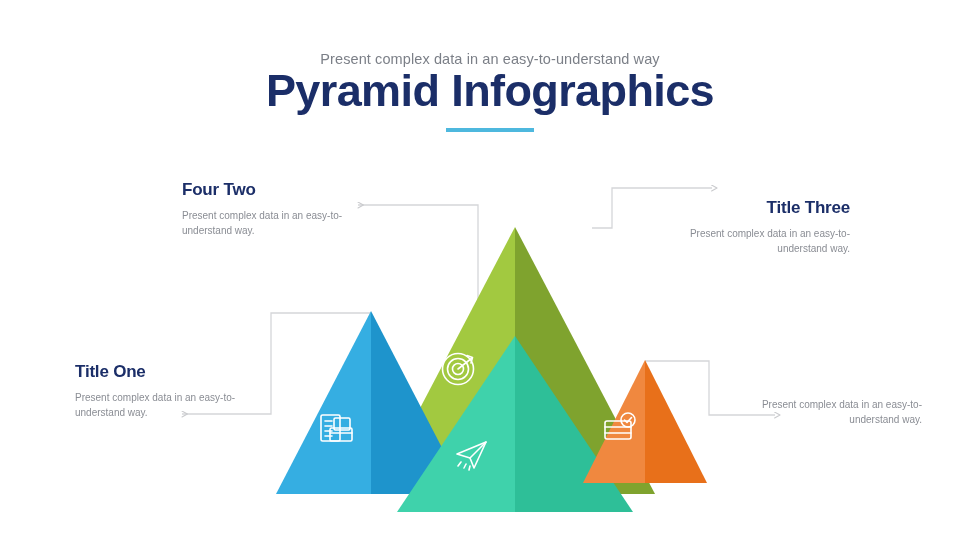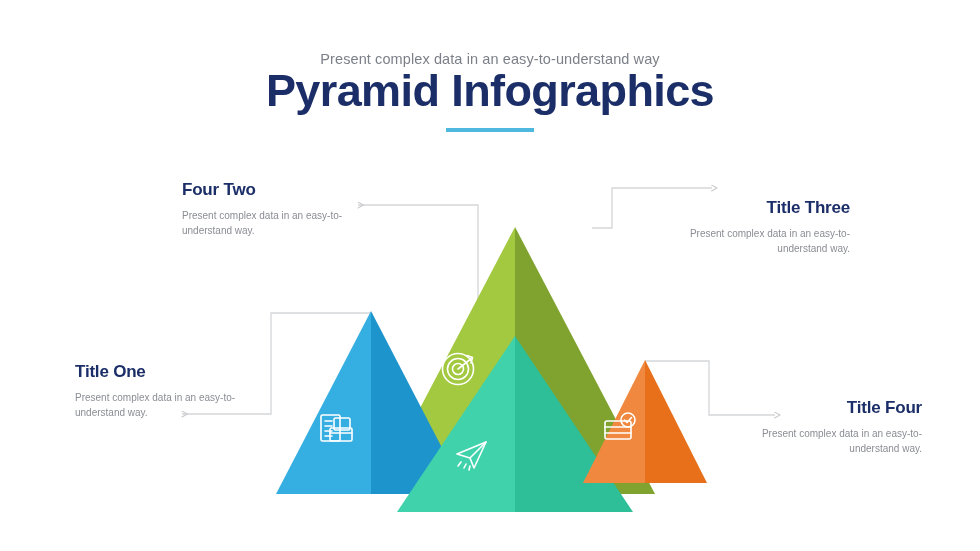--- a/index.html
+++ b/index.html
@@ -198,17 +198,16 @@
     <div class="b-title">Four Two</div>
     <div class="b-body">Present complex data in an easy-to-understand way.</div>
   </div>
 
   <div class="block align-right" id="block-three">
     <div class="b-title">Title Three</div>
     <div class="b-body">Present complex data in an easy-to-understand way.</div>
   </div>
 
   <div class="block align-right" id="block-four">
-    <div class="b-title">Title Four</div>
     <div class="b-body">Present complex data in an easy-to-understand way.</div>
   </div>
 
 </div>
 
 </body></html>

